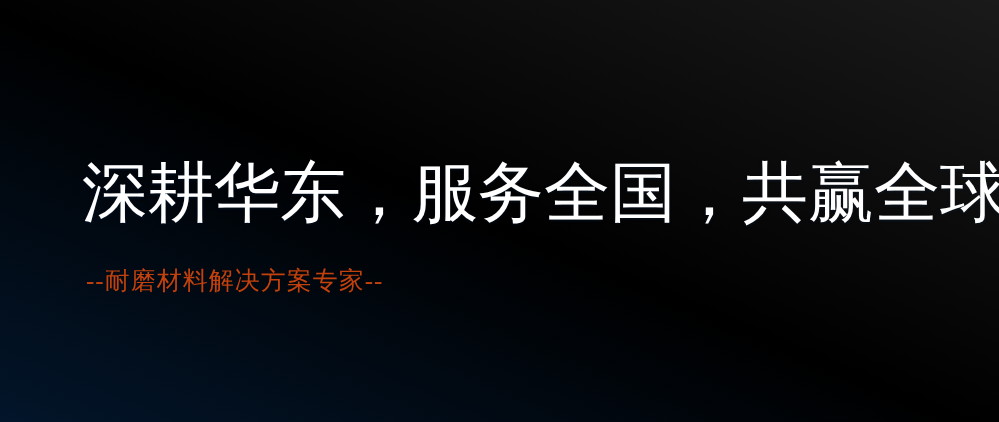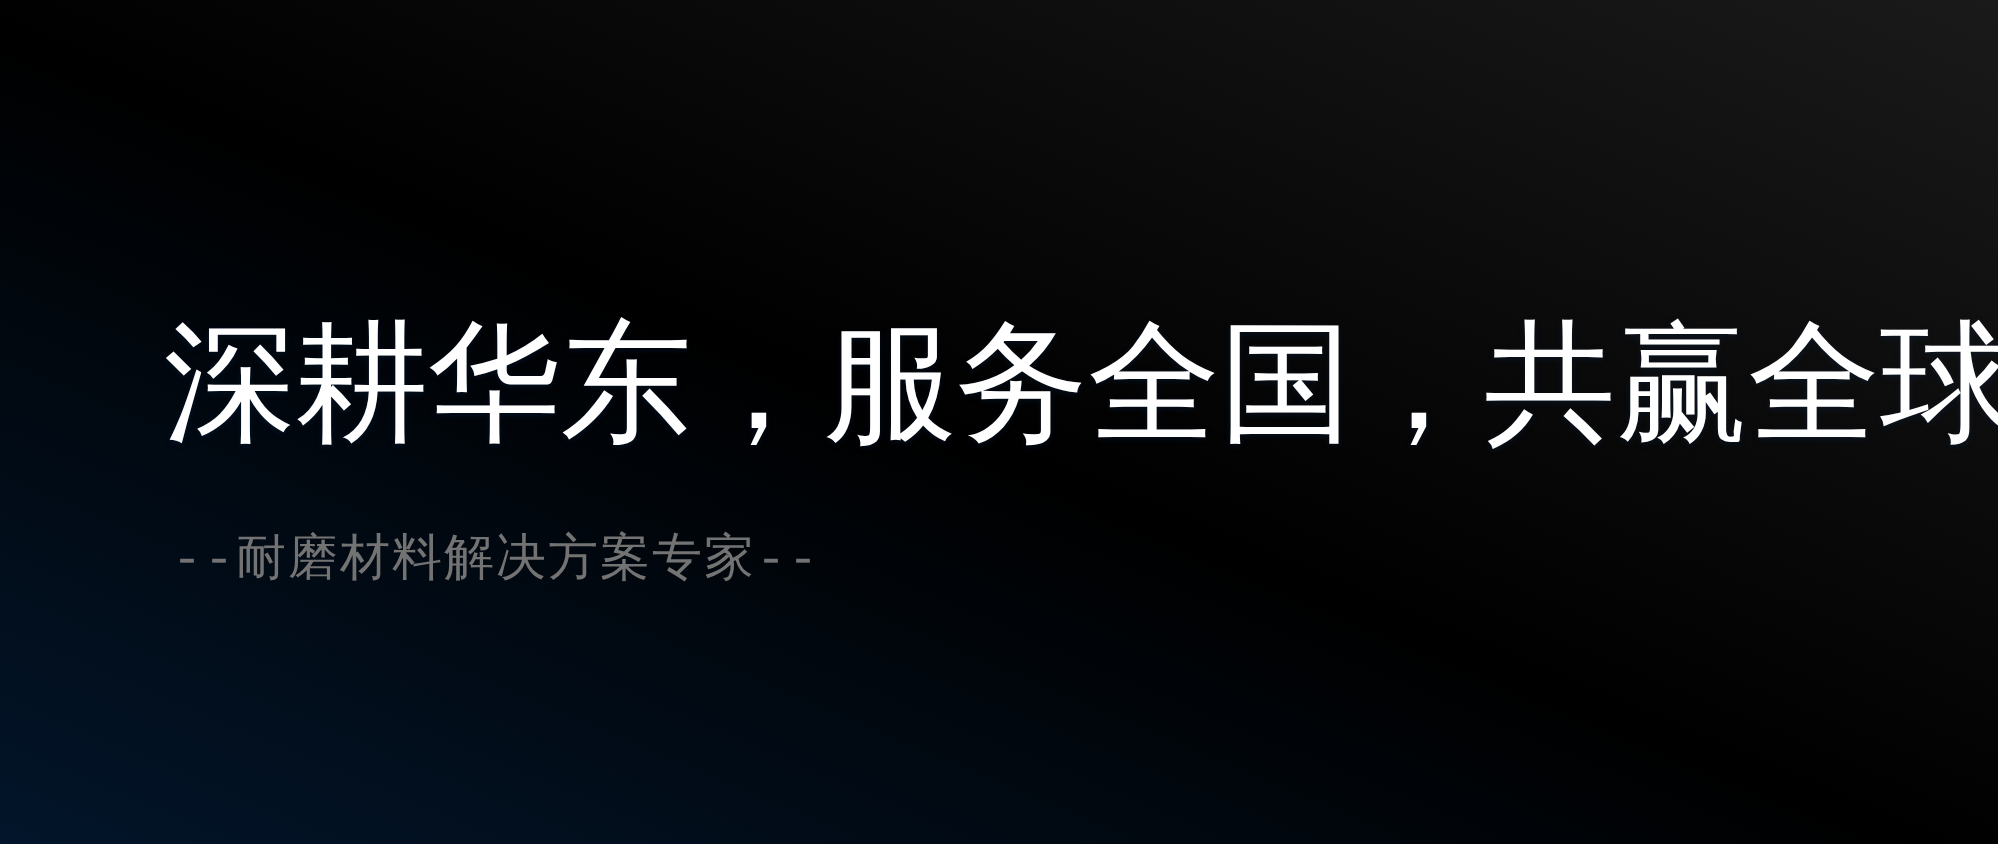--- a/index.html
+++ b/index.html
@@ -44,24 +44,24 @@
     line-height: 72px;
     color: #ffffff;
     letter-spacing: 0px;
     white-space: nowrap;
     text-shadow: 0 1px 3px rgba(10,50,100,0.28);
   }
   .subtitle {
     position: absolute;
     left: 86px;
     top: 266px;
-    font-family: Liberation Mono, monospace;
+    font-family: Liberation Serif, serif;
     font-size: 25px;
     line-height: 30px;
-    color: #737373;
+    color: #c2410c;
     letter-spacing: 1px;
     white-space: nowrap;
   }
 
   
   #logo {
     position: absolute;
     left: 752px;
     top: 300px;
     width: 247px;

